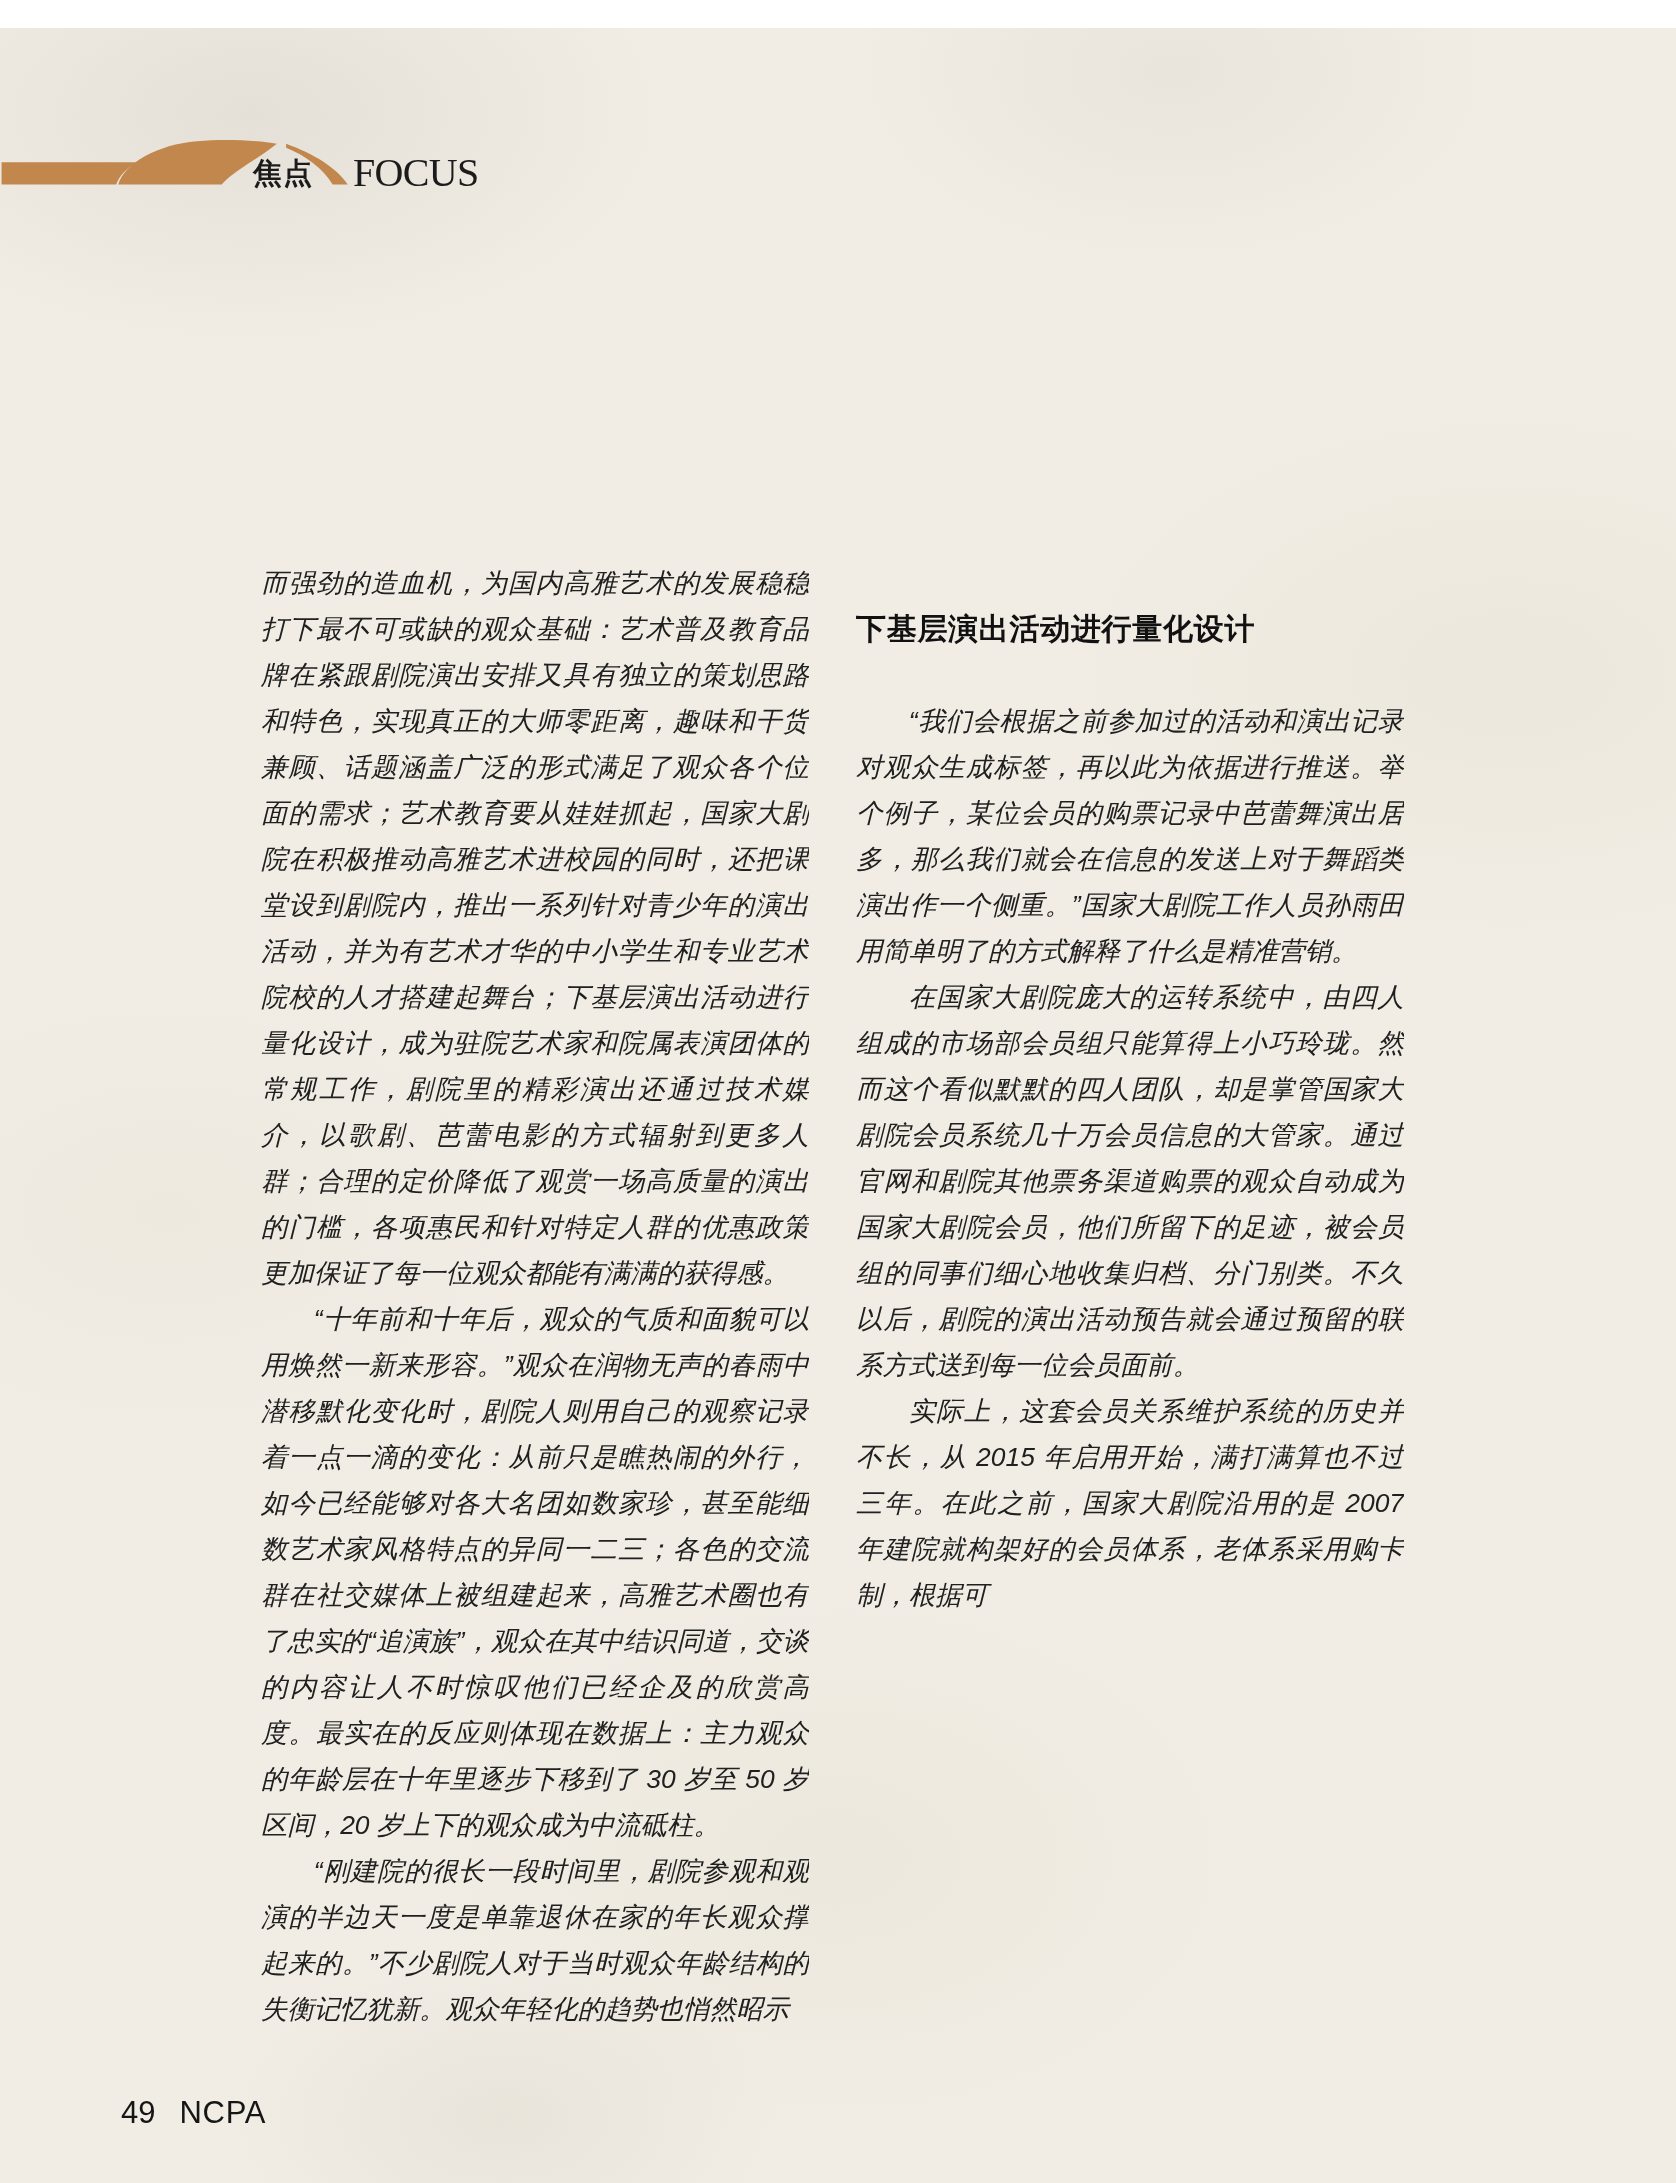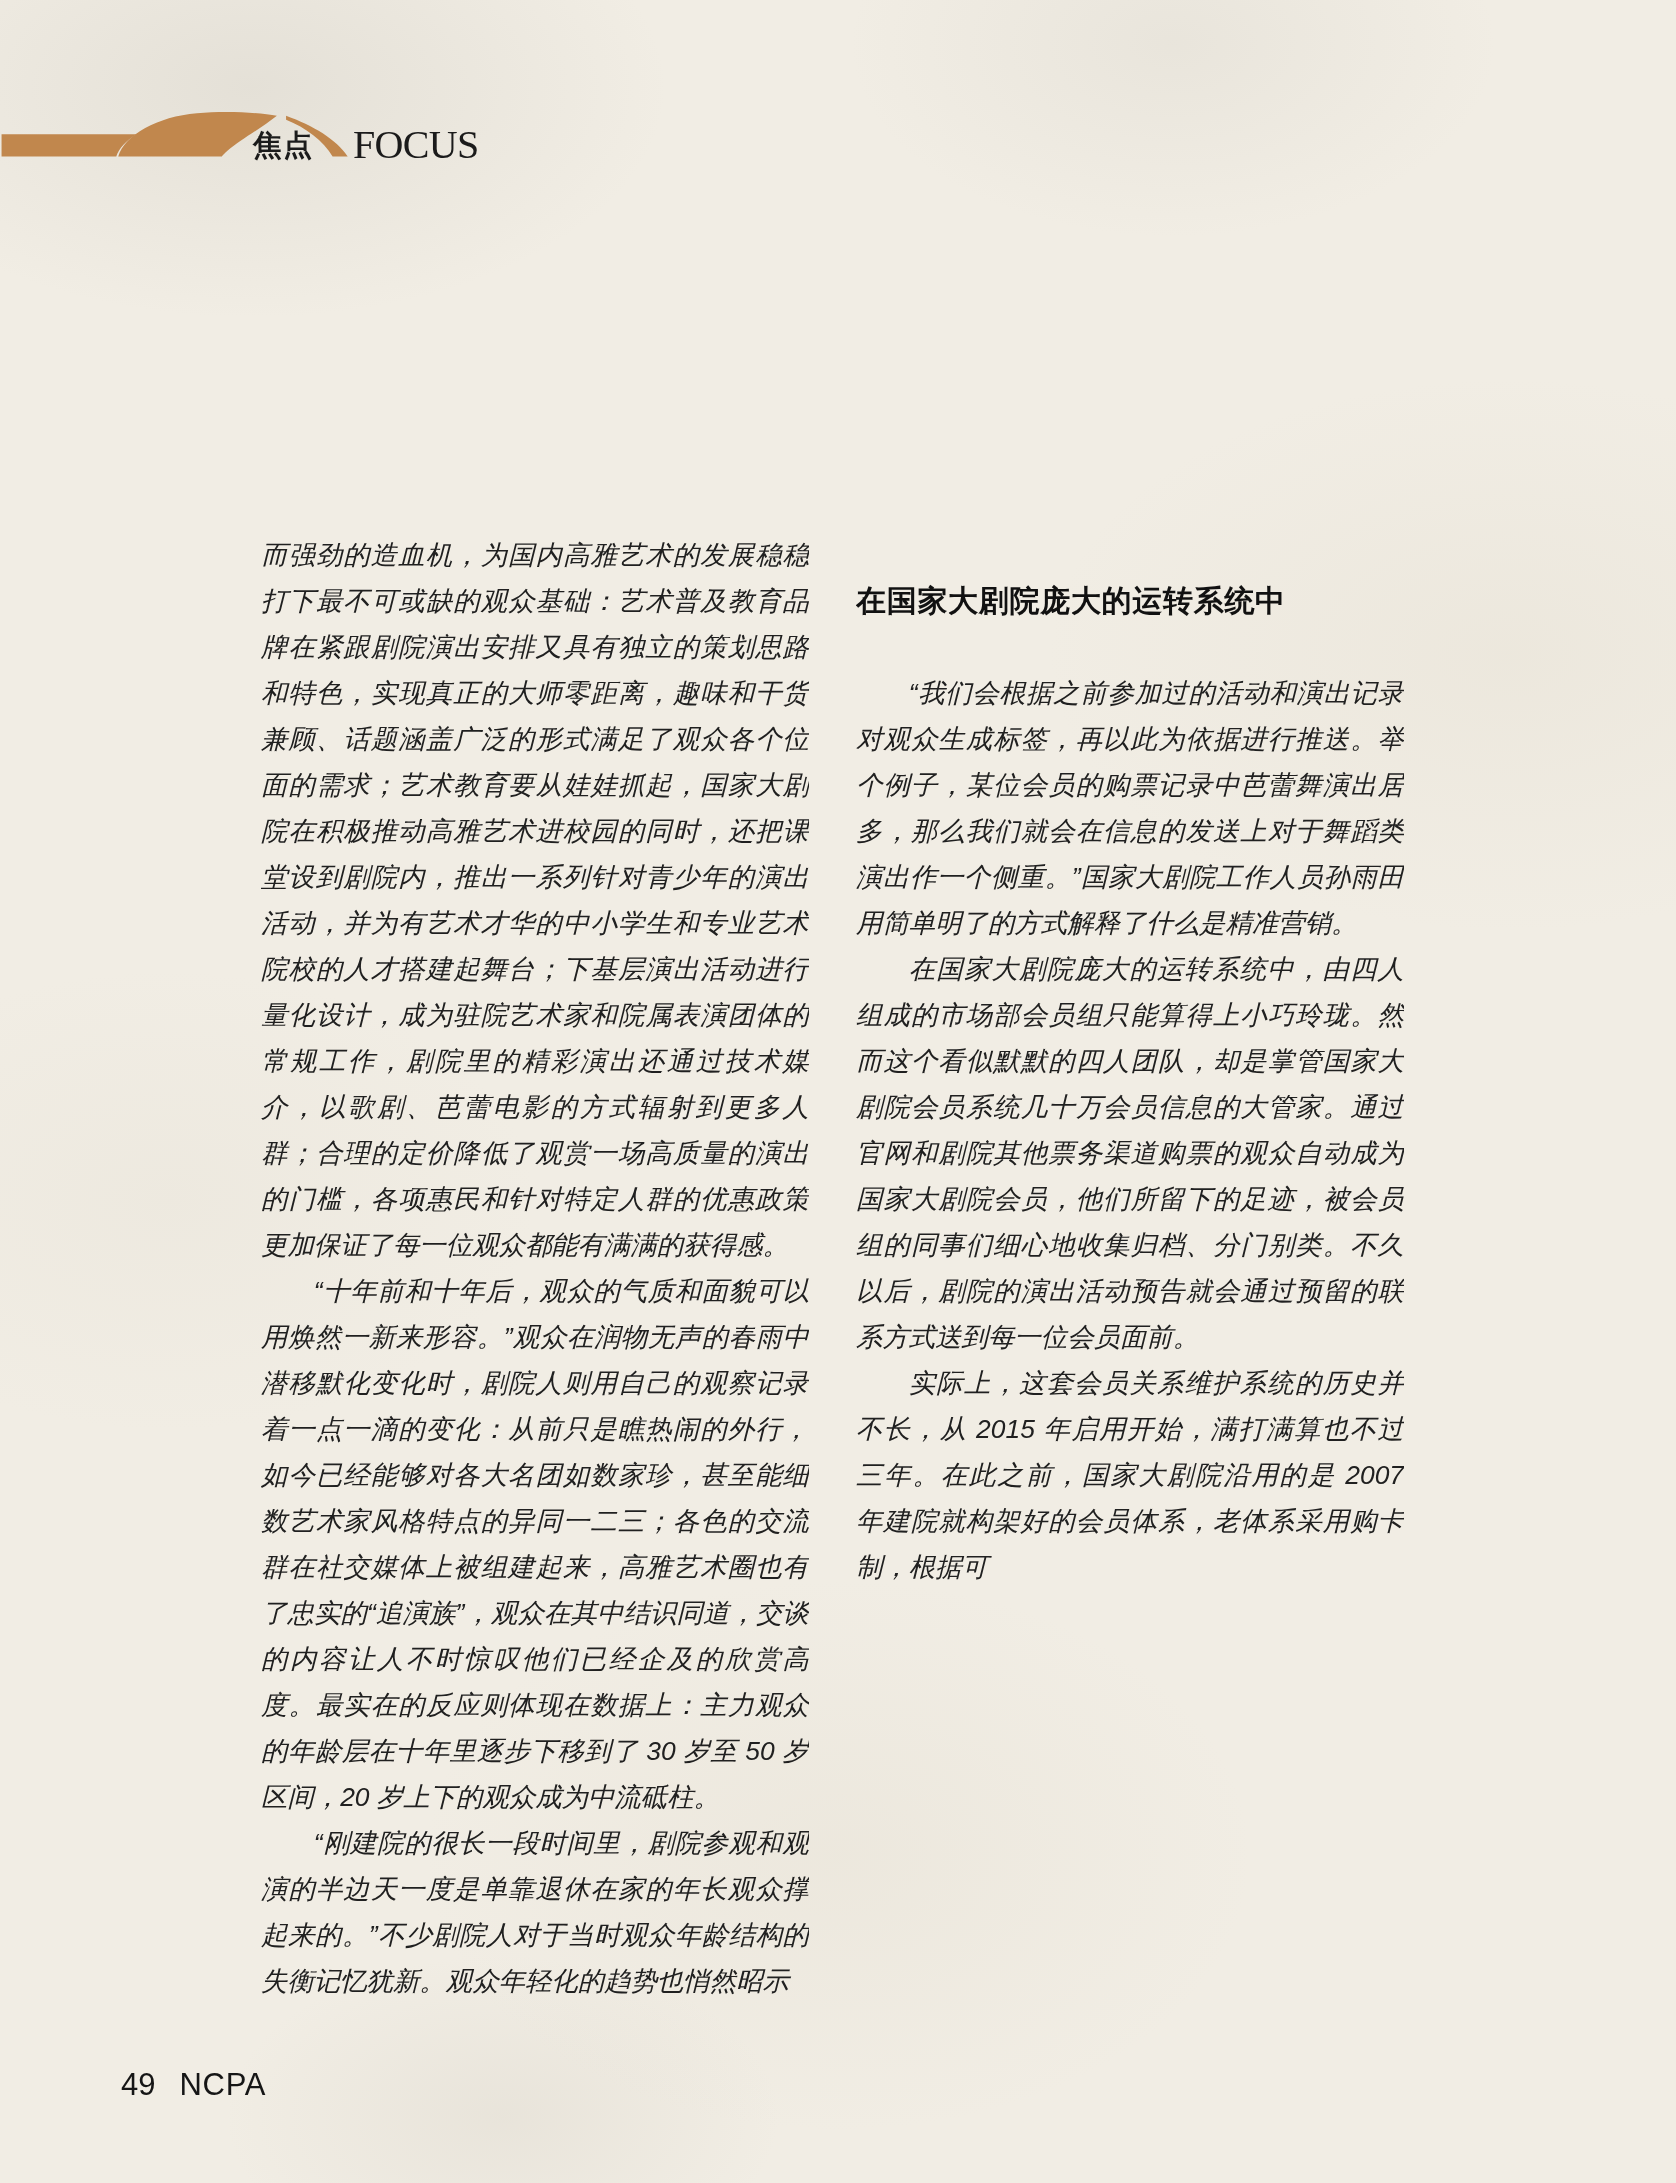--- a/index.html
+++ b/index.html
@@ -12,20 +12,21 @@
   .page {
     position: absolute; inset: 0;
     background-color: #f1ede4;
     background-image:
       radial-gradient(ellipse 594px 330px at 15% 4%, rgba(190,186,176,0.25), rgba(190,186,176,0) 70%),
       radial-gradient(ellipse 462px 277px at 70% 2%, rgba(200,196,186,0.20), rgba(200,196,186,0) 70%),
       radial-gradient(ellipse 660px 396px at 90% 30%, rgba(214,206,188,0.18), rgba(214,206,188,0) 70%),
       radial-gradient(ellipse 528px 330px at 10% 55%, rgba(216,210,196,0.15), rgba(216,210,196,0) 70%),
       radial-gradient(ellipse 594px 396px at 50% 85%, rgba(210,202,184,0.15), rgba(210,202,184,0) 70%),
       radial-gradient(ellipse 396px 231px at 30% 97%, rgba(198,192,180,0.20), rgba(198,192,180,0) 70%);
+    margin-top: 28px;
   }
   
   .logo-svg { position: absolute; left: 0; top: 106px; }
   .logo-cn {
     position: absolute; left: 253px; top: 130px;
     font-size: 29px; line-height: 30px; font-weight: 700;
     letter-spacing: 1.3px; color: #1b1b1b; white-space: nowrap;
   }
   .logo-en {
     position: absolute; left: 353px; top: 128px;
@@ -78,21 +79,21 @@
 
   <div class="column column-left">
       <p>而强劲的造血机，为国内高雅艺术的发展稳稳打下最不可或缺的观众基础：艺术普及教育品牌在紧跟剧院演出安排又具有独立的策划思路和特色，实现真正的大师零距离，趣味和干货兼顾、话题涵盖广泛的形式满足了观众各个位面的需求；艺术教育要从娃娃抓起，国家大剧院在积极推动高雅艺术进校园的同时，还把课堂设到剧院内，推出一系列针对青少年的演出活动，并为有艺术才华的中小学生和专业艺术院校的人才搭建起舞台；下基层演出活动进行量化设计，成为驻院艺术家和院属表演团体的常规工作，剧院里的精彩演出还通过技术媒介，以歌剧、芭蕾电影的方式辐射到更多人群；合理的定价降低了观赏一场高质量的演出的门槛，各项惠民和针对特定人群的优惠政策更加保证了每一位观众都能有满满的获得感。</p>
       <p class="indent">“十年前和十年后，观众的气质和面貌可以用焕然一新来形容。”观众在润物无声的春雨中潜移默化变化时，剧院人则用自己的观察记录着一点一滴的变化：从前只是瞧热闹的外行，如今已经能够对各大名团如数家珍，甚至能细数艺术家风格特点的异同一二三；各色的交流群在社交媒体上被组建起来，高雅艺术圈也有了忠实的“追演族”，观众在其中结识同道，交谈的内容让人不时惊叹他们已经企及的欣赏高度。最实在的反应则体现在数据上：主力观众的年龄层在十年里逐步下移到了 30 岁至 50 岁区间，20 岁上下的观众成为中流砥柱。</p>
       <p class="indent">“刚建院的很长一段时间里，剧院参观和观演的半边天一度是单靠退休在家的年长观众撑起来的。”不少剧院人对于当时观众年龄结构的失衡记忆犹新。观众年轻化的趋势也悄然昭示</p>
     </div>
 
   <div class="column column-right">
     <div>
       </div>
-    <h2 class="section-heading">在国家大剧院庞大的运转系统中</h2>
+    <h2 class="section-heading">下基层演出活动进行量化设计</h2>
     <div>
         <p class="indent">“我们会根据之前参加过的活动和演出记录对观众生成标签，再以此为依据进行推送。举个例子，某位会员的购票记录中芭蕾舞演出居多，那么我们就会在信息的发送上对于舞蹈类演出作一个侧重。”国家大剧院工作人员孙雨田用简单明了的方式解释了什么是精准营销。</p>
         <p class="indent">在国家大剧院庞大的运转系统中，由四人组成的市场部会员组只能算得上小巧玲珑。然而这个看似默默的四人团队，却是掌管国家大剧院会员系统几十万会员信息的大管家。通过官网和剧院其他票务渠道购票的观众自动成为国家大剧院会员，他们所留下的足迹，被会员组的同事们细心地收集归档、分门别类。不久以后，剧院的演出活动预告就会通过预留的联系方式送到每一位会员面前。</p>
         <p class="indent">实际上，这套会员关系维护系统的历史并不长，从 2015 年启用开始，满打满算也不过三年。在此之前，国家大剧院沿用的是 2007 年建院就构架好的会员体系，老体系采用购卡制，根据可</p>
       </div>
   </div>
 
   <div class="footer">
     <span>49</span><span class="journal">NCPA</span>
   </div>

